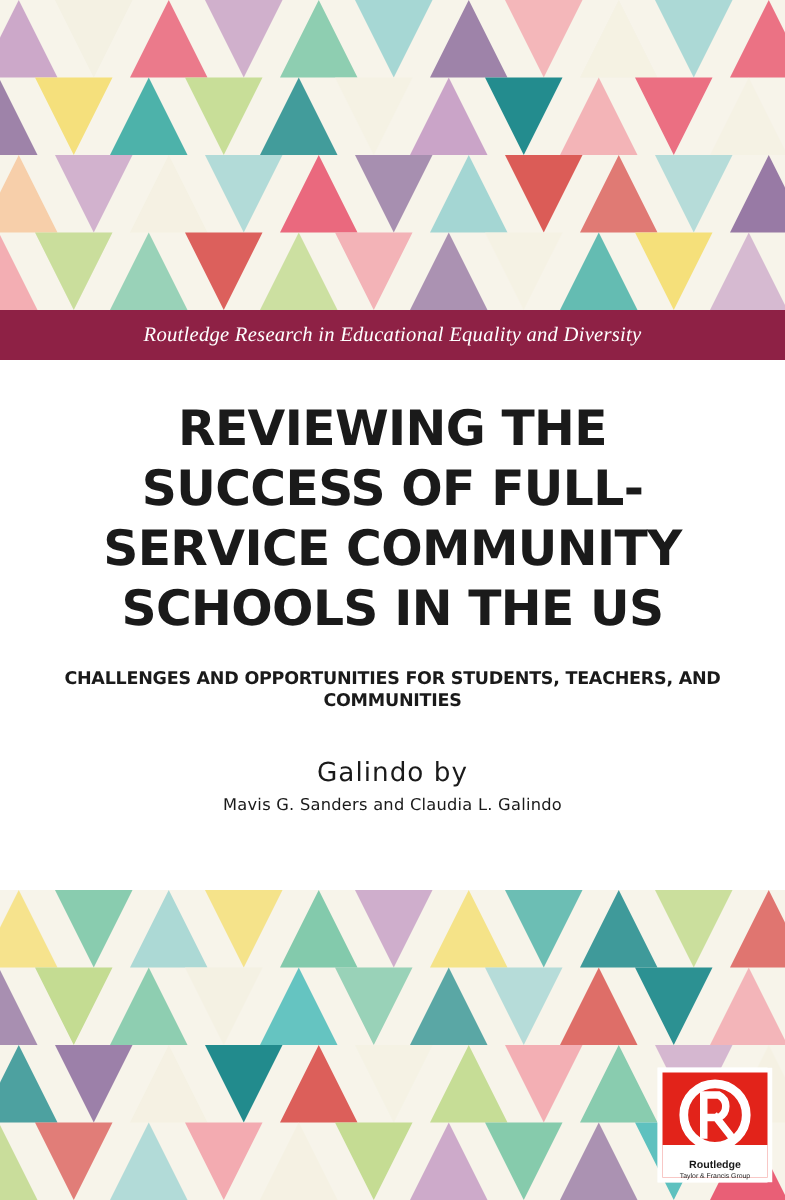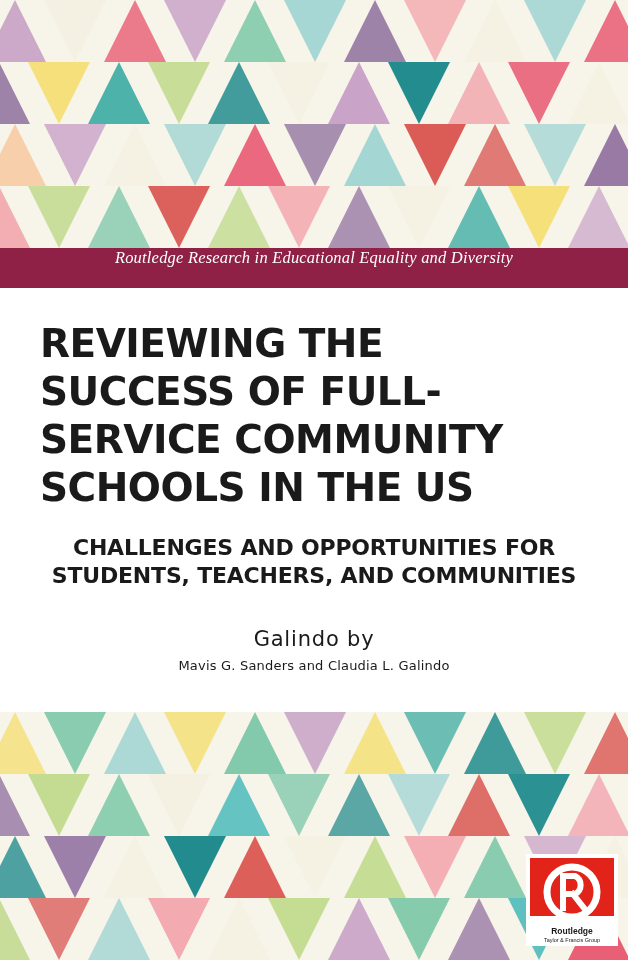--- a/index.html
+++ b/index.html
@@ -63,20 +63,21 @@
   
   .series-banner {
     position: absolute;
     left: 0;
     top: 248px;
     width: 628px;
     height: 40px;
     background: #8e2145;
     color: #ffffff;
     display: flex;
+    align-items: center;
     justify-content: center;
   }
   .series-banner span {
     font-family: "Liberation Serif", serif;
     font-style: italic;
     font-size: 16.5px;
     letter-spacing: 0.2px;
     white-space: nowrap;
   }
 
@@ -87,36 +88,36 @@
     top: 288px;
     width: 628px;
     height: 424px;
     background: #ffffff;
     display: flex;
     flex-direction: column;
     align-items: center;
   }
   .title {
     margin: 32px 40px 0 40px;
-    text-align: left;
+    text-align: center;
     color: #1a1a1a;
     font-family: "DejaVu Sans", sans-serif;
     font-weight: bold;
     font-size: 39px;
     line-height: 1.23;
     letter-spacing: -0.5px;
     text-transform: uppercase;
   }
   .subtitle {
     margin: 22px 46px 0 46px;
     text-align: center;
     color: #1a1a1a;
     font-family: "DejaVu Sans", sans-serif;
     font-weight: bold;
-    font-size: 22px;
+    font-size: 14px;
     line-height: 1.3;
     letter-spacing: -0.2px;
     text-transform: uppercase;
   }
   .edited-by {
     margin-top: 36px;
     text-align: center;
     color: #1a1a1a;
     font-family: "DejaVu Sans", sans-serif;
     font-size: 21px;

